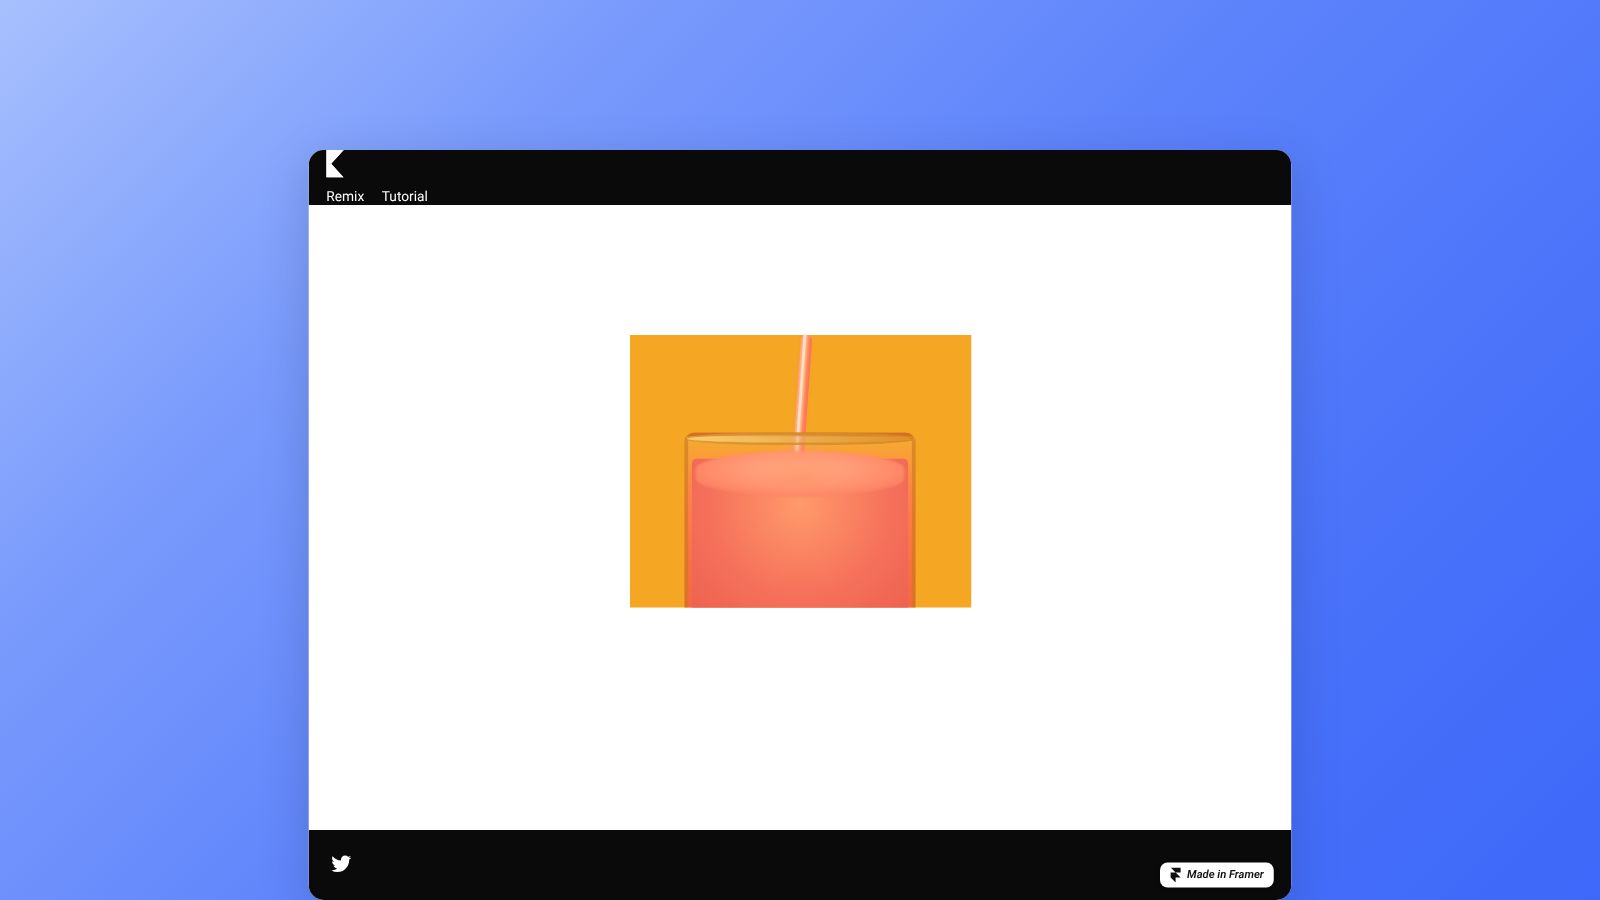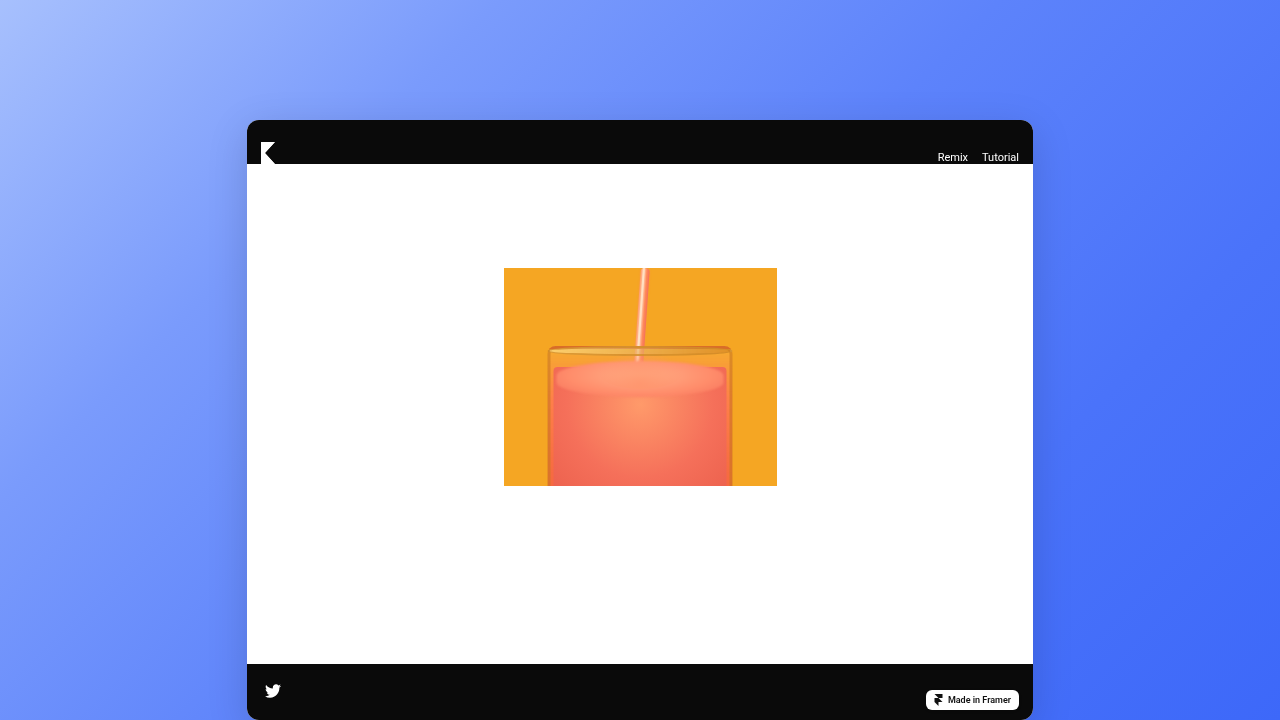--- a/index.html
+++ b/index.html
@@ -22,24 +22,25 @@
       display: flex;
       flex-direction: column;
       box-shadow: 0 10px 40px rgba(0,0,0,0.15);
       position: relative;
       margin-top: 120px;
     }
     .topbar {
       background: #0a0a0a;
       height: 44px;
       display: flex;
-      align-items: flex-end;
+      align-items: flex-start;
       justify-content: space-between;
       padding: 0 14px;
       flex-shrink: 0;
+      flex-direction: column;
     }
     .logo {
       width: 18px;
       height: 22px;
       display: block;
     }
     .nav-links {
       display: flex;
       gap: 14px;
       align-items: center;
@@ -146,20 +147,21 @@
     }
     .footer {
       background: #0a0a0a;
       height: 56px;
       display: flex;
       align-items: center;
       justify-content: space-between;
       padding: 0 18px;
       flex-shrink: 0;
       position: relative;
+      font-style: italic;
     }
     .twitter-icon {
       width: 16px;
       height: 14px;
       fill: #ffffff;
     }
     .made-in-badge {
       position: absolute;
       right: 14px;
       bottom: 10px;

